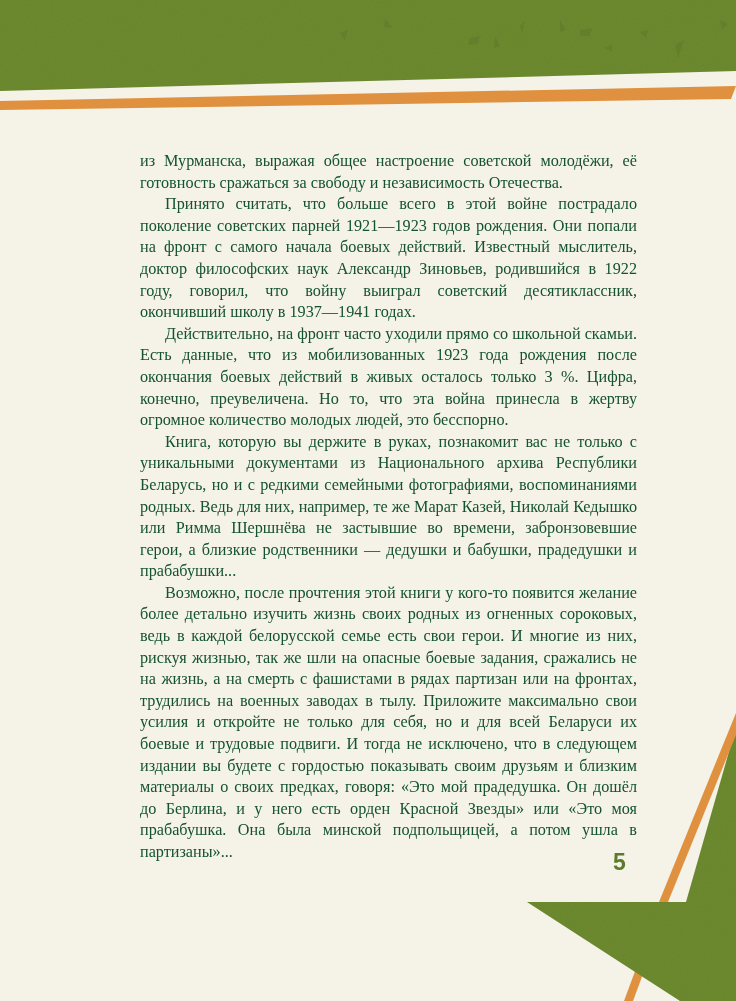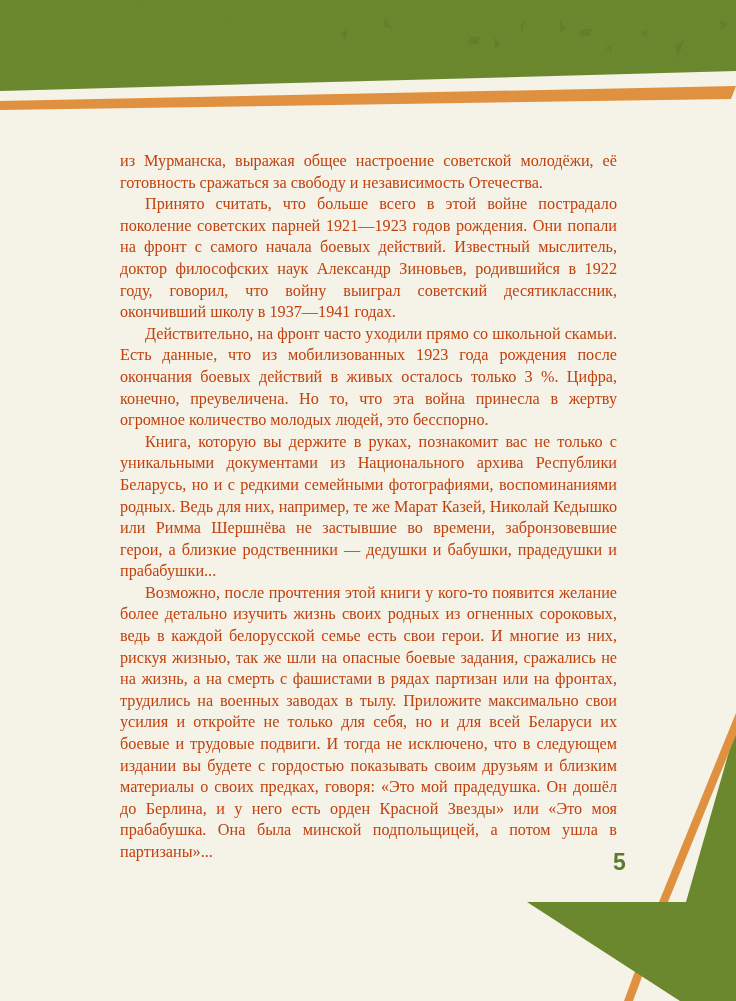--- a/index.html
+++ b/index.html
@@ -3,22 +3,22 @@
   <meta charset="utf-8">
   <style>
     html, body { margin: 0; padding: 0; }
     body {
       width: 736px; height: 1001px; position: relative; overflow: hidden;
       background: #f5f2e8;
       font-family: "Liberation Serif", "DejaVu Serif", serif;
     }
     .deco { position: absolute; left: 0; top: 0; width: 736px; height: 1001px; pointer-events: none; }
     .text-block {
-      position: absolute; left: 120px; top: 151px; width: 497px;
-      font-size: 16.2px; line-height: 21.6px; color: #c2410c;
+      position: absolute; left: 140px; top: 151px; width: 497px;
+      font-size: 16.2px; line-height: 21.6px; color: #14532d;
       text-align: justify; hyphens: manual;
     }
     .text-block p { margin: 0; text-indent: 25px; }
     .text-block p.cont { text-indent: 0; }
     .page-number {
       position: absolute; left: 613px; top: 849px;
       font-family: "Liberation Sans", "DejaVu Sans", sans-serif;
       font-weight: bold; font-size: 23px; color: #5b7a2b;
     }
   </style>

